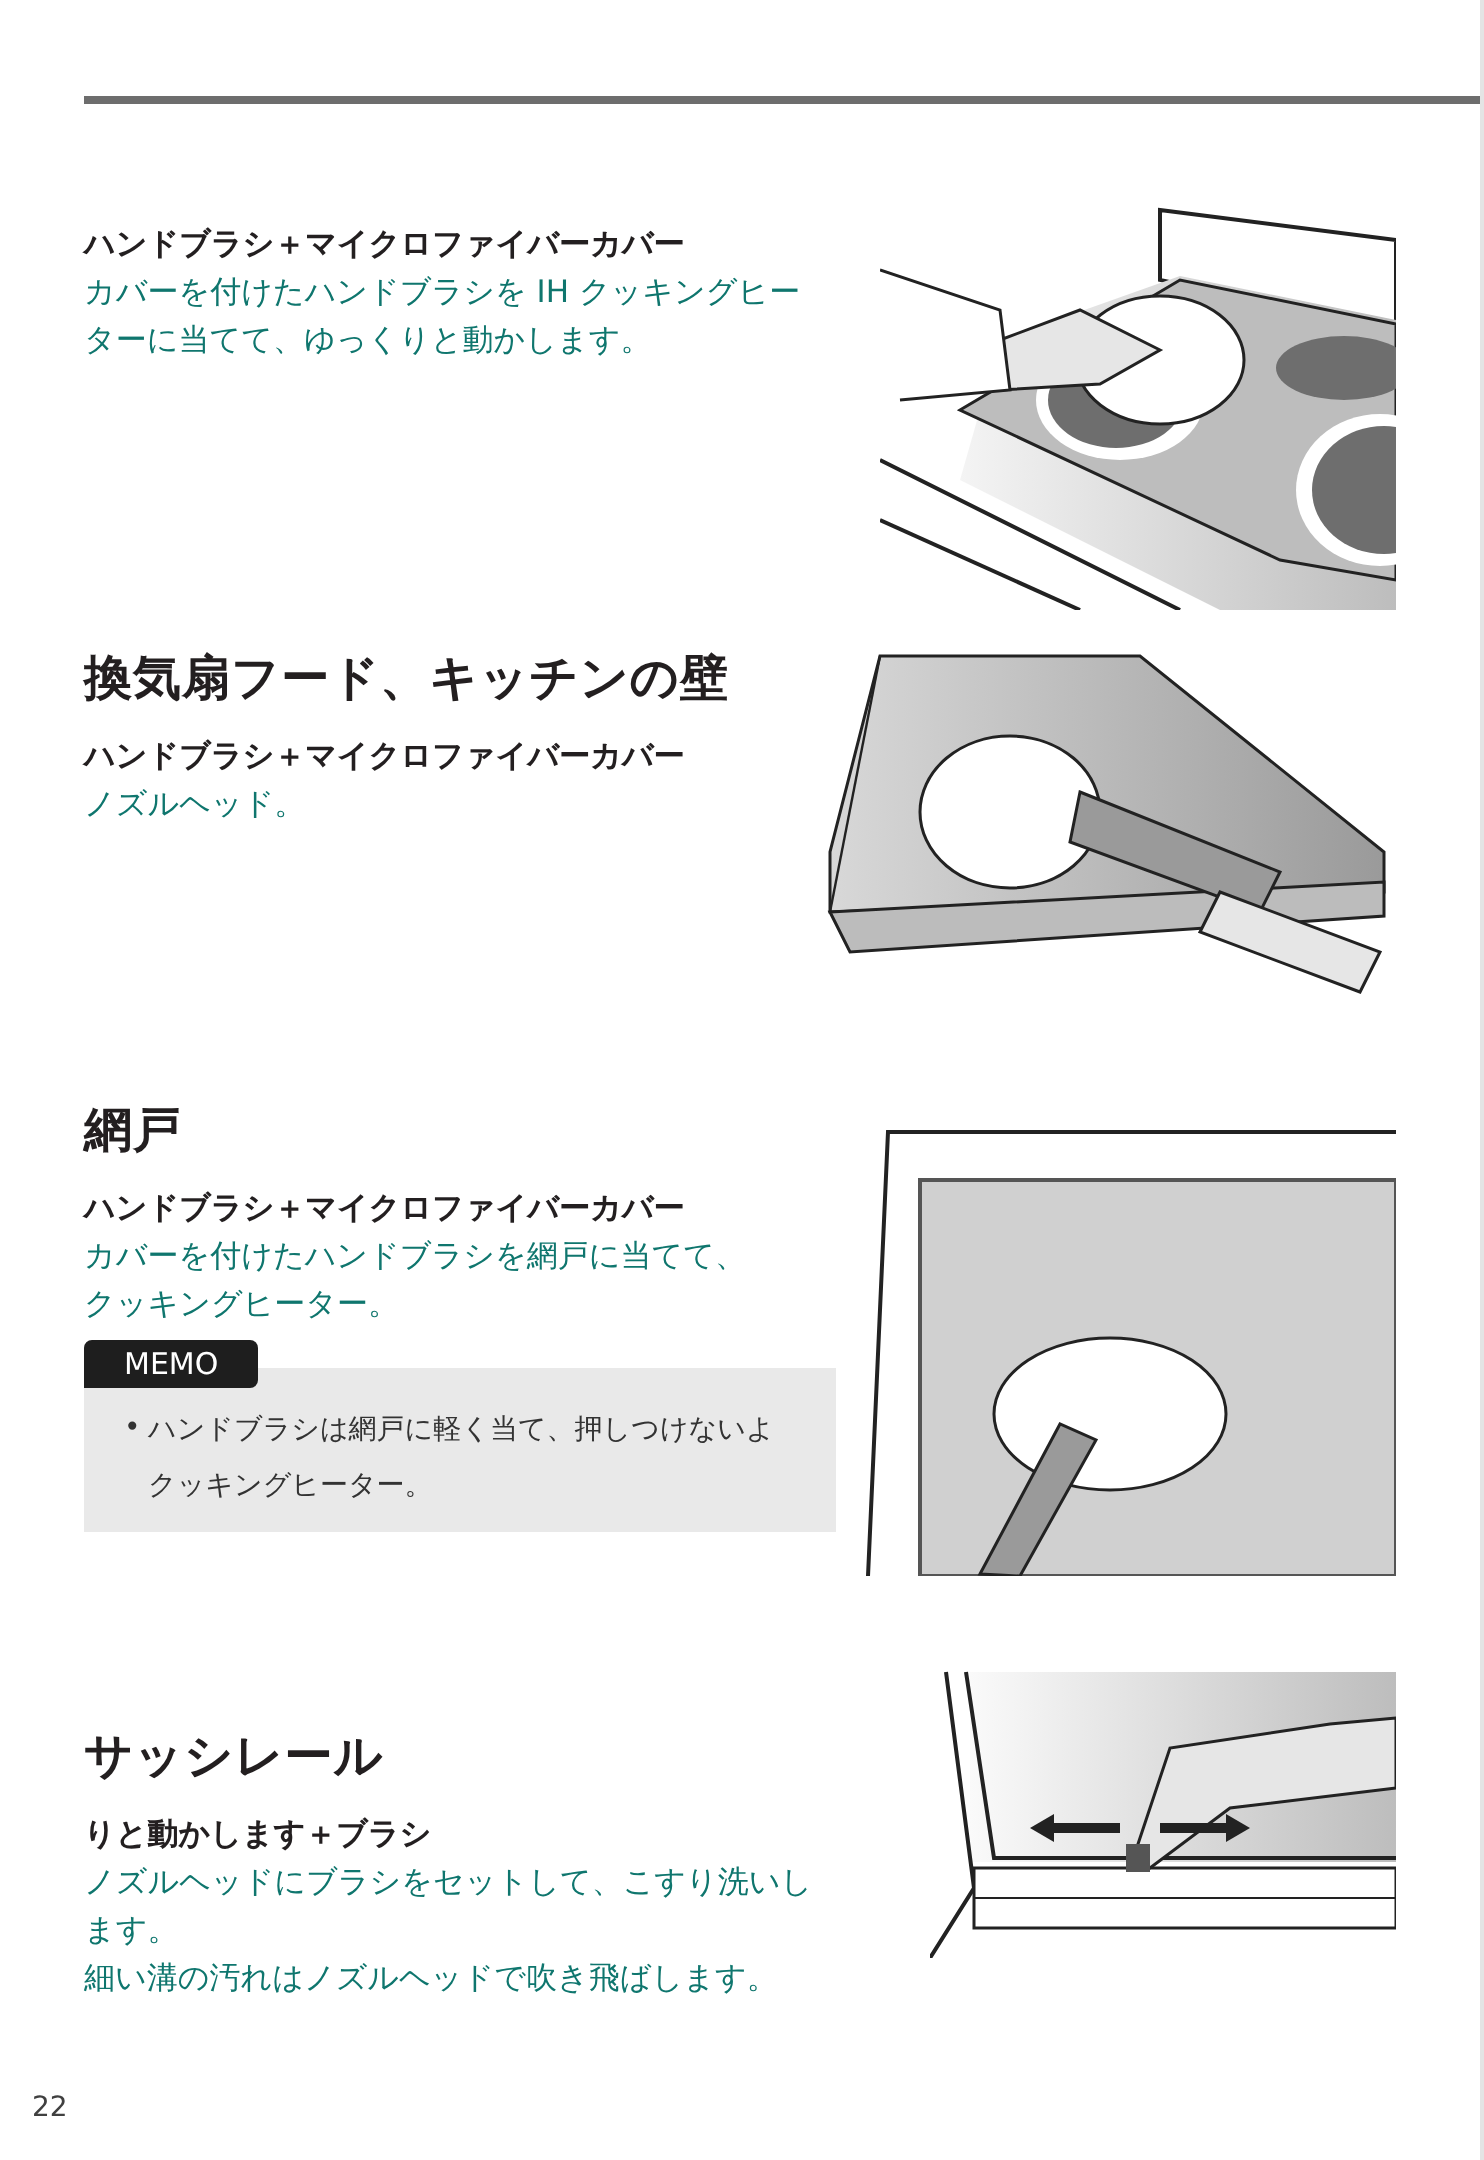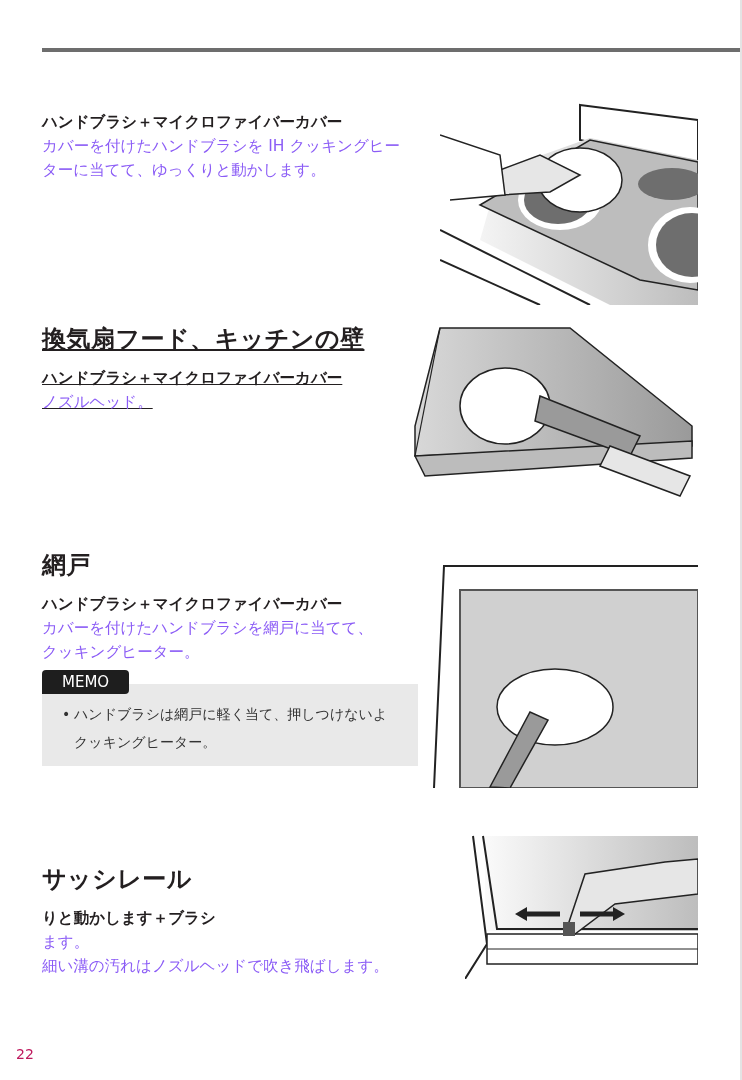--- a/index.html
+++ b/index.html
@@ -6,31 +6,31 @@
   body {
     width: 742px; height: 1080px; position: relative; overflow: hidden;
     font-family: "DejaVu Sans", "Liberation Sans", sans-serif; color: #231f20;
   }
   .top-rule { position: absolute; left: 42px; top: 48px; width: 700px; height: 4px; background: #6d6d6d; }
   .right-edge { position: absolute; left: 740px; top: 0; width: 2px; height: 1080px; background: #e4e4e4; }
 
   .section { position: absolute; left: 42px; }
   .sec-title { font-size: 24px; font-weight: bold; margin: 0; line-height: 30px; letter-spacing: 0.5px; }
   .sec-sub { font-size: 15.5px; font-weight: bold; margin: 14px 0 0 0; line-height: 20px; }
-  .sec-body { font-size: 15.5px; margin: 2px 0 0 0; line-height: 24px; color: #8b5cf6; }
+  .sec-body { font-size: 15.5px; margin: 2px 0 0 0; line-height: 24px; color: #0f766e; }
   .sec-body span { display: block; white-space: nowrap; }
 
   .memo { position: absolute; left: 42px; top: 670px; width: 376px; }
   .memo-tab { position: absolute; left: 0; top: 0; background: #1e1e1e; color: #fff;
     font-size: 15px; padding: 2px 20px 2px 20px; border-radius: 4px 4px 4px 0; line-height: 20px; z-index: 2; text-align: center; }
   .memo-box { position: absolute; left: 0; top: 14px; width: 376px; height: 82px; background: #e9e9e9; }
   .memo-line { position: absolute; left: 22px; font-size: 14px; color: #333; white-space: nowrap; }
 
   .illus { position: absolute; }
-  .page-num { position: absolute; left: 16px; top: 1046px; font-size: 14px; color: #be185d; }
+  .page-num { position: absolute; left: 16px; top: 1046px; font-size: 14px; color: #404040; }
 </style>
 </head>
 <body>
 
 <div class="top-rule"></div>
 <div class="right-edge"></div>
 
 <div class="section" style="top:98px;">
   <p class="sec-sub">ハンドブラシ＋マイクロファイバーカバー</p>
   <p class="sec-body">
@@ -53,21 +53,21 @@
   <ellipse cx="232" cy="84" rx="34" ry="16" fill="#6e6e6e"></ellipse>
   <ellipse cx="250" cy="145" rx="42" ry="38" fill="#fff"></ellipse>
   <ellipse cx="252" cy="145" rx="36" ry="32" fill="#6e6e6e"></ellipse>
   <ellipse cx="140" cy="80" rx="42" ry="32" fill="#fff" stroke="#222" stroke-width="1.5"></ellipse>
   <path d="M60,70 L100,55 L140,75 L110,92 L60,95 Z" fill="#e6e6e6" stroke="#222" stroke-width="1.5"></path>
   <path d="M0,35 L60,55 L65,95 L10,100" fill="#fff" stroke="#222" stroke-width="1.5"></path>
   <line x1="0" y1="130" x2="150" y2="205" stroke="#222" stroke-width="2"></line>
   <line x1="0" y1="160" x2="100" y2="205" stroke="#222" stroke-width="2"></line>
 </svg>
 
-<div class="section" style="top:324px;text-decoration:underline;">
+<div class="section" style="top:324px;">
   <h2 class="sec-title">換気扇フード、キッチンの壁</h2>
   <p class="sec-sub">ハンドブラシ＋マイクロファイバーカバー</p>
   <p class="sec-body">
     <span>ノズルヘッド。</span>
   </p>
 </div>
 <svg class="illus" style="left:410px;top:326px" width="288" height="180" viewBox="0 0 288 180">
   <defs>
     <linearGradient id="g2" x1="0" y1="0" x2="1" y2="0">
         <stop offset="0" stop-color="#d8d8d8"></stop>
@@ -102,20 +102,21 @@
   <polyline points="4,226 14,4 268,4" fill="none" stroke="#222" stroke-width="2"></polyline>
   <rect x="30" y="28" width="238" height="198" fill="#d0d0d0" stroke="#555" stroke-width="2"></rect>
   <ellipse cx="125" cy="145" rx="58" ry="38" fill="#fff" stroke="#222" stroke-width="1.5"></ellipse>
   <polygon points="60,225 100,150 118,158 80,226" fill="#9a9a9a" stroke="#222" stroke-width="1.5"></polygon>
 </svg>
 
 <div class="section" style="top:864px;font-family:Liberation Serif, serif;">
   <h2 class="sec-title">サッシレール</h2>
   <p class="sec-sub">りと動かします＋ブラシ</p>
   <p class="sec-body">
+    <span>ノズルヘッドにブラシをセットして、こすり洗いし</span>
     <span>ます。</span>
     <span>細い溝の汚れはノズルヘッドで吹き飛ばします。</span>
   </p>
 </div>
 <svg class="illus" style="left:465px;top:834px" width="233" height="145" viewBox="0 0 233 145">
   <defs>
     <linearGradient id="g4" x1="0" y1="0" x2="1" y2="0">
         <stop offset="0" stop-color="#fafafa"></stop>
         <stop offset="1" stop-color="#bdbdbd"></stop>
       </linearGradient>

